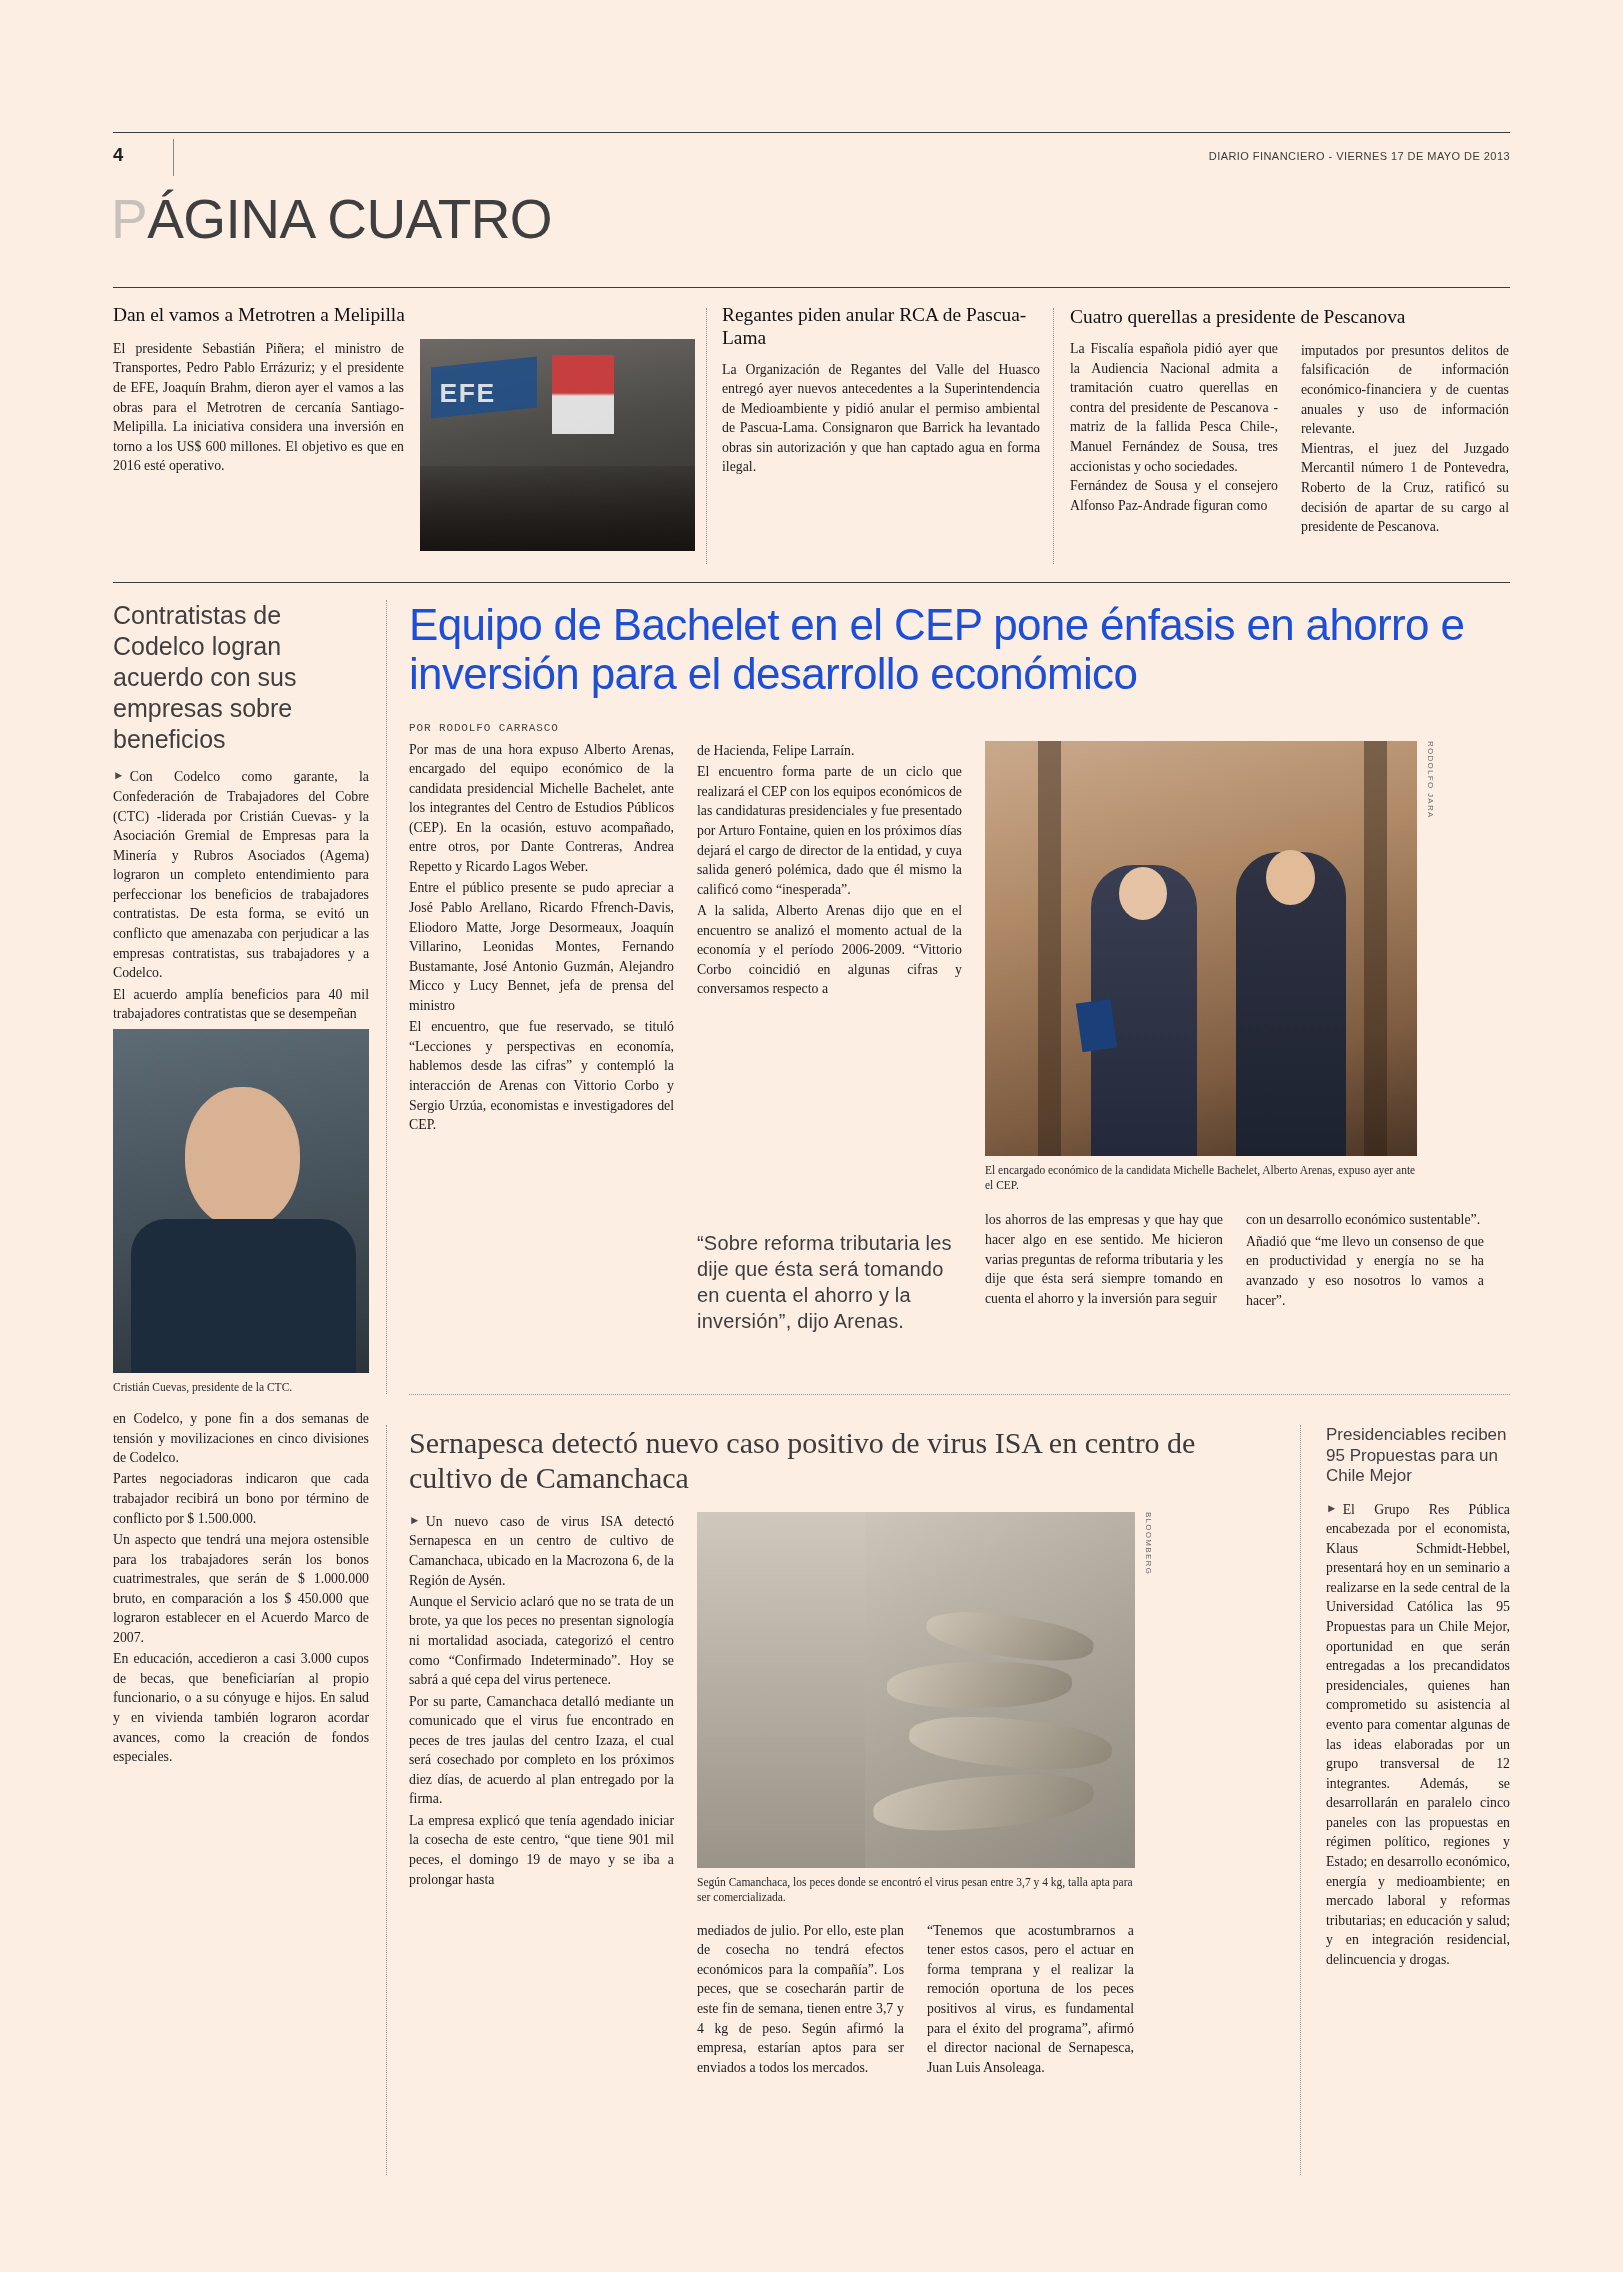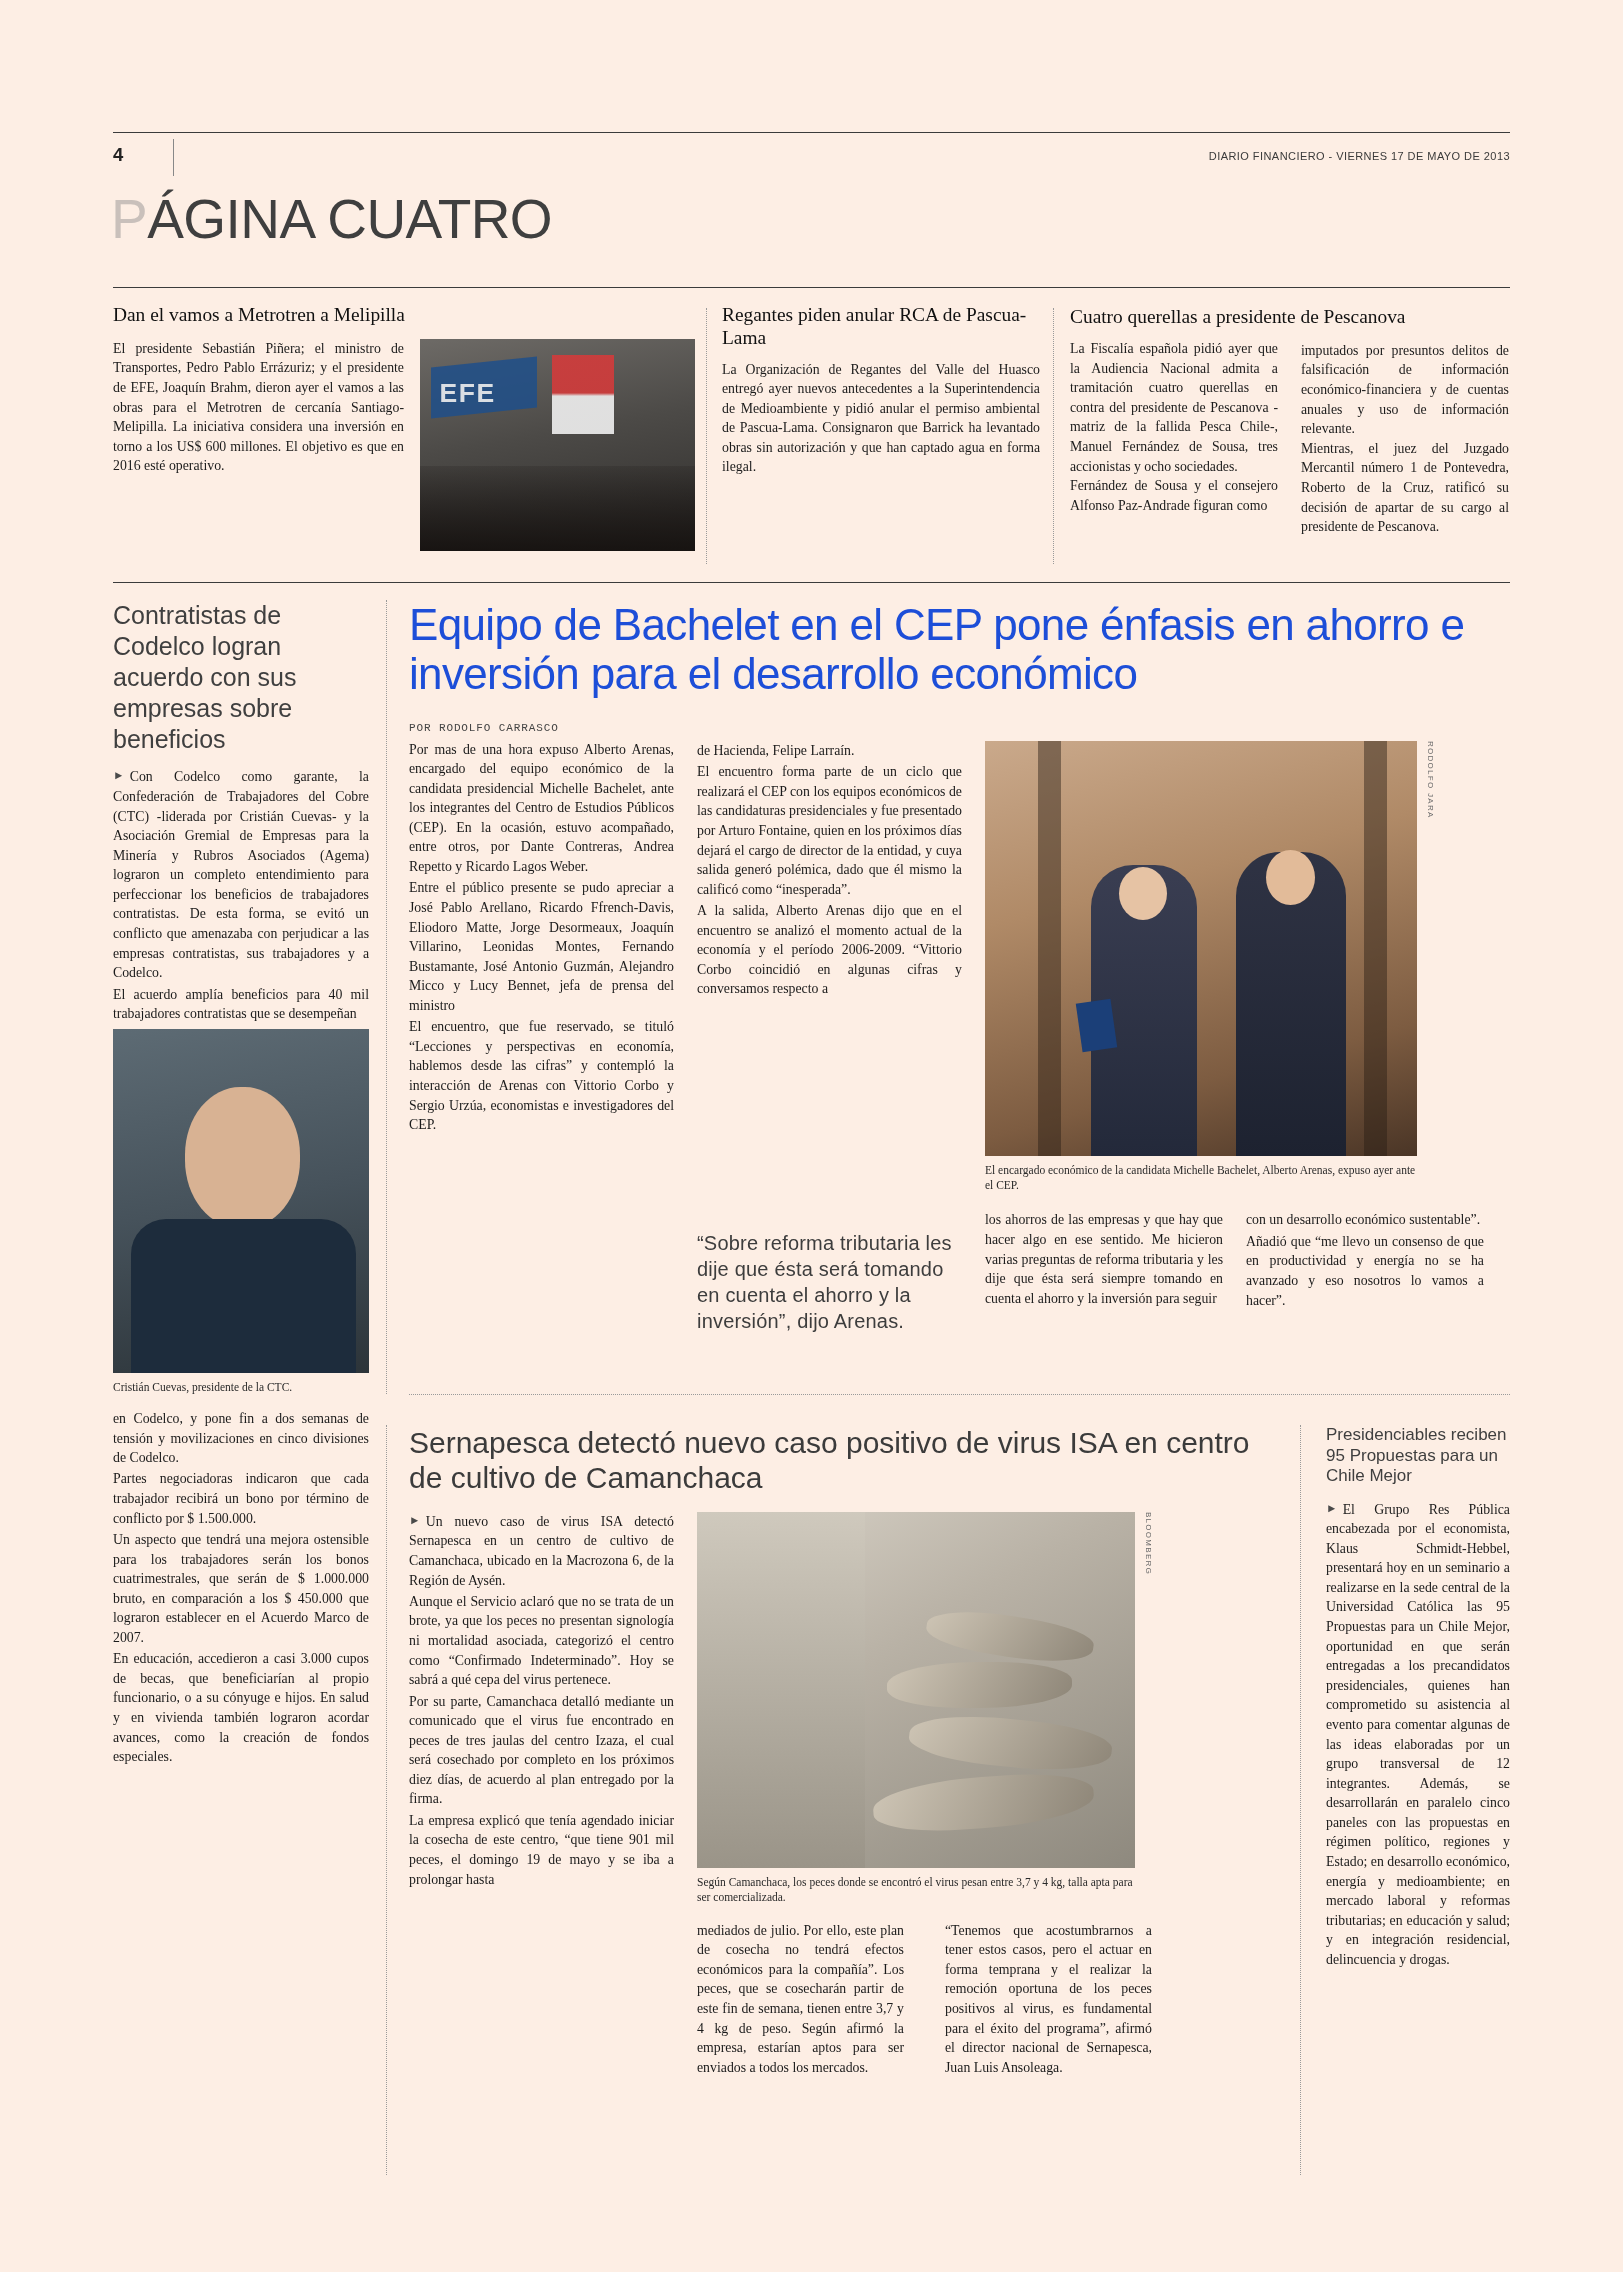--- a/index.html
+++ b/index.html
@@ -165,21 +165,21 @@
   .bot .c-right{position:absolute;left:1213px;top:0;width:184px;}
 
   .photoC{
     width:256px;height:344px;position:relative;overflow:hidden;margin-top:5.3px;
     background:linear-gradient(170deg,#5d6b74 0%,#46525b 50%,#2c3439 100%);
   }
   .photoC .face{position:absolute;left:72px;top:58px;width:115px;height:141px;border-radius:48%;background:#d8b293;}
   .photoC .torso{position:absolute;left:17.6px;top:190px;width:225px;height:159px;background:#1d2c3c;border-radius:35px 35px 0 0;}
 
   .subhead{
-    font-family:Liberation Sans, sans-serif;
+    font-family:Liberation Serif, serif;
     font-size:30px;line-height:1.18;color:#3b3b3b;margin:0 0 16px 0;font-weight:400;
   }
   .rightkicker{
     font-family:"Liberation Sans", sans-serif;
     font-size:17px;line-height:1.22;color:#3f3f3f;margin:0 0 12.4px 0;
   }
 </style>
 </head>
 <body>
 
@@ -323,21 +323,21 @@
               <div class="tub"></div>
               <div class="fish" style="left:190px;top:150px;width:185px;height:46px;"></div>
               <div class="fish" style="left:212px;top:207px;width:203px;height:48px;transform:rotate(6deg)"></div>
               <div class="fish" style="left:176px;top:265px;width:221px;height:51px;transform:rotate(-4deg)"></div>
               <div class="fish" style="left:229px;top:104px;width:168px;height:41px;transform:rotate(9deg)"></div>
             </div>
             <div class="credit">BLOOMBERG</div>
           </div>
           <div class="caption" style="width:438px">Según Camanchaca, los peces donde se encontró el virus pesan entre 3,7 y 4 kg, talla apta para ser comercializada.</div>
 
-          <div style="display:flex;gap:41px;margin-top:16px;">
+          <div style="display:flex;gap:23px;margin-top:16px;">
             <div style="width:207px">
               <p class="body">mediados de julio. Por ello, este plan de cosecha no tendrá efectos económicos para la compañía”. Los peces, que se cosecharán partir de este fin de semana, tienen entre 3,7 y 4 kg de peso. Según afirmó la empresa, estarían aptos para ser enviados a todos los mercados.</p>
             </div>
             <div style="width:207px">
               <p class="body">“Tenemos que acostumbrarnos a tener estos casos, pero el actuar en forma temprana y el realizar la remoción oportuna de los peces positivos al virus, es fundamental para el éxito del programa”, afirmó el director nacional de Sernapesca, Juan Luis Ansoleaga.</p>
             </div>
           </div>
         </div>
       </div>
     </div>

